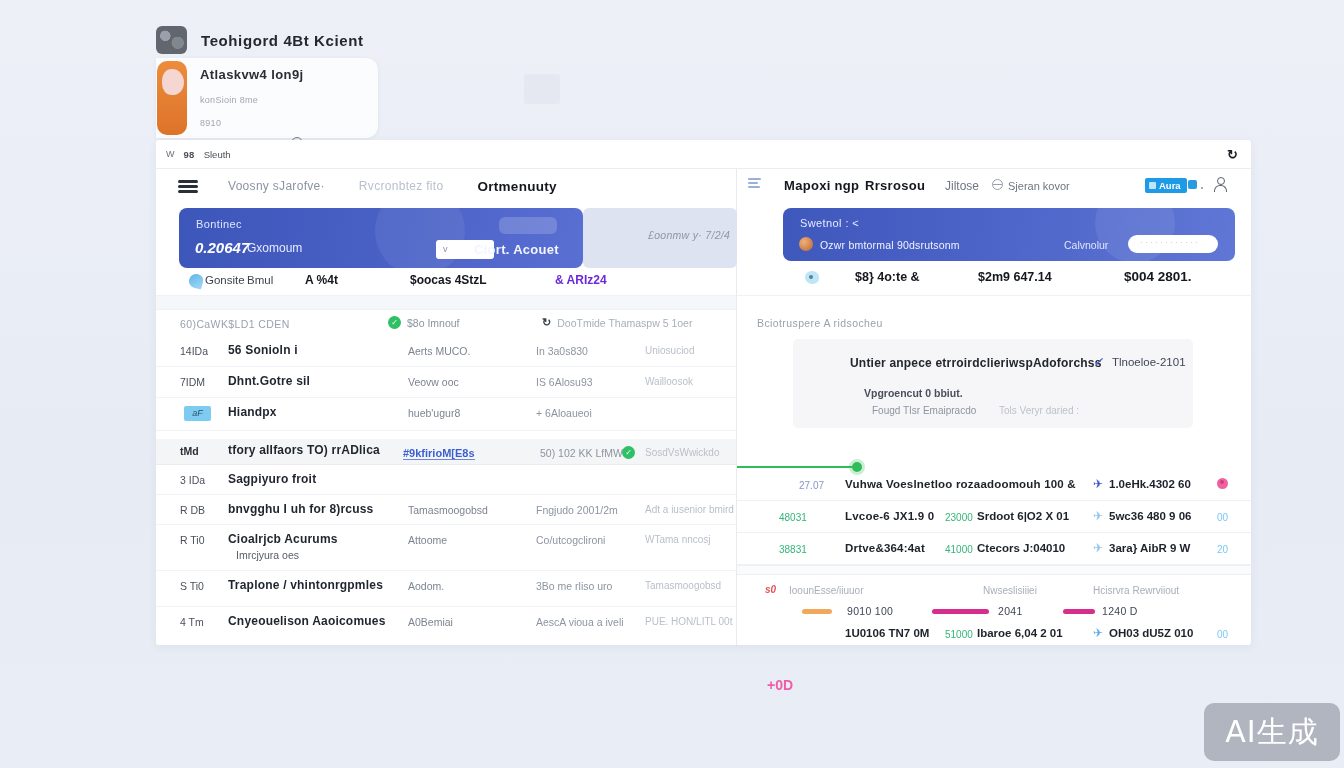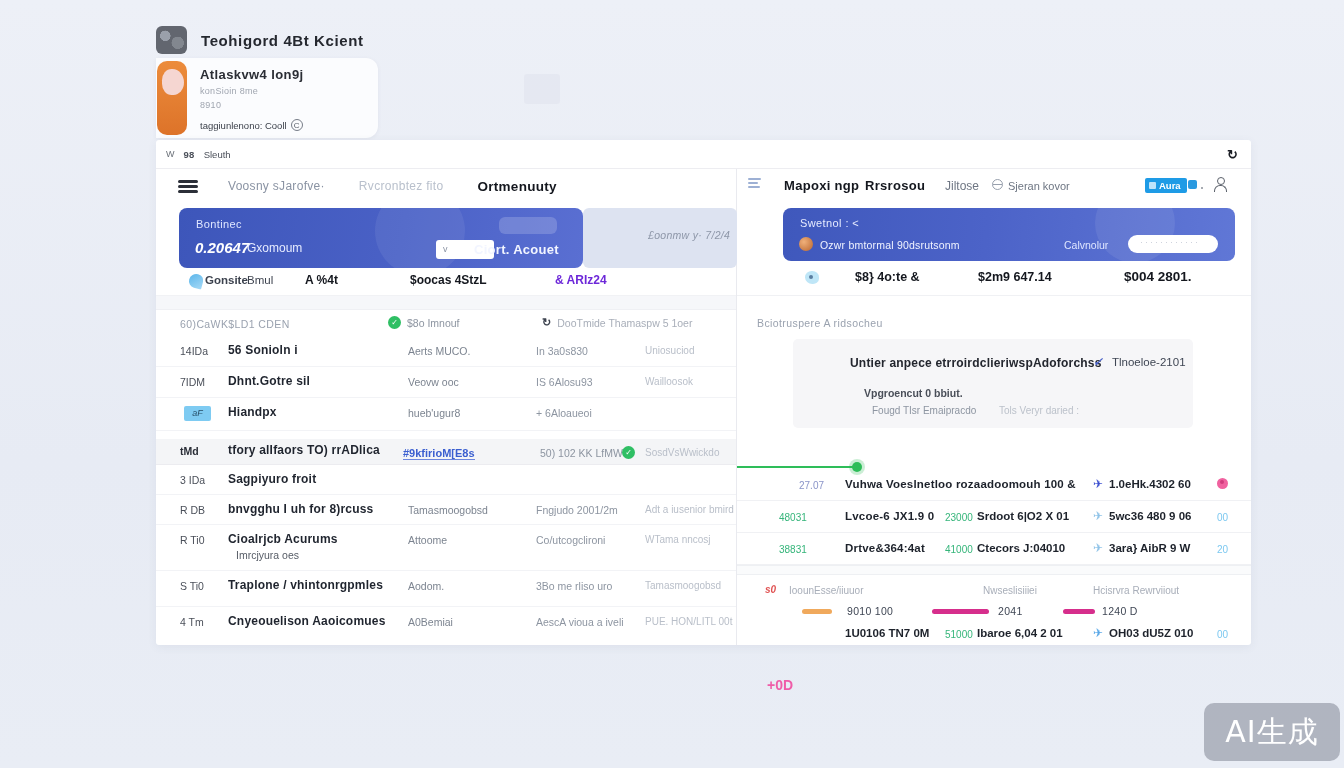--- a/index.html
+++ b/index.html
@@ -9,21 +9,21 @@
   
   .app-head { position:absolute; left:156px; top:26px; display:flex; align-items:center; gap:14px; }
   .app-logo { width:31px; height:28px; border-radius:6px; background:radial-gradient(circle at 30% 35%, #9aa0ab 0 18%, transparent 19%), radial-gradient(circle at 70% 60%, #82878f 0 22%, transparent 23%), #62666f; }
   .app-title { font-size:15px; font-weight:bold; letter-spacing:.6px; color:#25282f; }
 
   .profile-card { position:absolute; left:156px; top:58px; width:222px; height:80px; background:#fbfcfe; border-radius:0 12px 12px 0; box-shadow:0 1px 4px rgba(80,90,120,.07); }
   .avatar-orange { position:absolute; left:1px; top:3px; width:30px; height:74px; border-radius:10px; background:linear-gradient(180deg,#ec8c3c,#dd7329); overflow:hidden; }
   .avatar-orange::after { content:""; position:absolute; left:5px; top:8px; width:22px; height:26px; border-radius:50% 60% 55% 50%; background:#f6dfe2; opacity:.9; }
   .pc-text { position:absolute; left:44px; top:9px; }
   .pc-name { font-size:13px; font-weight:bold; color:#2a2d34; letter-spacing:.4px; }
-  .pc-line { font-size:9px; color:#a0a6b0; margin-top:4px; letter-spacing:.3px; }
+  .pc-line { font-size:9px; color:#a0a6b0; margin-top:13px; letter-spacing:.3px; }
   .pc-footer { margin-top:9px; font-size:9.5px; color:#3c414b; display:flex; align-items:center; gap:4px; }
   .pc-badge { display:inline-block; width:12px; height:12px; border:1px solid #777d88; border-radius:50%; font-size:8px; line-height:11px; text-align:center; color:#565c66; }
   .ghost-box { position:absolute; left:524px; top:74px; width:36px; height:30px; background:#e3e6f0; border-radius:3px; opacity:.7; }
 
   
   .main-panel { position:absolute; left:156px; top:140px; width:1095px; height:505px; background:#fff; border-radius:3px; box-shadow:0 2px 10px rgba(70,80,110,.07); }
   .topbar { height:29px; border-bottom:1px solid #ededf1; display:flex; align-items:center; justify-content:space-between; padding:0 13px 0 10px; }
   .topbar-left { display:flex; align-items:center; gap:9px; font-size:9.5px; color:#4a4f59; }
   .tb-glyph { font-size:9px; color:#6a7078; }
   .tb-strong { font-weight:bold; letter-spacing:.3px; }
@@ -50,21 +50,21 @@
   .lb-unit { position:absolute; left:68px; top:33px; font-size:12px; color:#e6ebff; }
   .lb-chip { position:absolute; left:257px; top:32px; width:58px; height:19px; background:#fff; border-radius:3px; font-size:9px; color:#8a93a3; line-height:19px; padding-left:7px; }
   .lb-ghost { position:absolute; right:26px; top:9px; width:58px; height:17px; border-radius:6px; background:rgba(255,255,255,.18); }
   .lb-btn { position:absolute; right:24px; bottom:11px; font-size:13px; font-weight:bold; color:#f2f5ff; letter-spacing:.3px;margin-left:15px; }
   .l-banner-side { position:absolute; left:427px; top:5px; width:154px; height:60px; background:#dde3f1; border-radius:6px; }
   .lbs-note { position:absolute; left:65px; top:21px; font-size:10.5px; color:#8d96a8; font-style:italic; letter-spacing:.3px; }
 
   
   .l-stats { position:relative; height:28px; border-bottom:1px solid #f1f2f5; }
   .ls-icon { position:absolute; left:33px; top:6px; width:14px; height:14px; background:linear-gradient(135deg,#5ab5ea,#a5d9f6); border-radius:60% 50% 10% 55%; transform:rotate(15deg); }
-  .ls-a { position:absolute; left:49px; top:6px; font-size:11.5px; color:#3c424e;font-weight:bold; }
+  .ls-a { position:absolute; left:49px; top:6px; font-size:11.5px; color:#3c424e; }
   .ls-b { position:absolute; left:91px; top:6px; font-size:11.5px; color:#3c424e; }
   .ls-v1 { position:absolute; left:149px; top:5px; font-size:12px; font-weight:bold; color:#14171e; }
   .ls-v2 { position:absolute; left:254px; top:5px; font-size:12px; font-weight:bold; color:#14171e; }
   .ls-v3 { position:absolute; left:399px; top:5px; font-size:12px; font-weight:bold; color:#6d28d9; }
 
   .l-strip { height:14px; background:#f6f7fa; border-bottom:1px solid #eff0f4; }
 
   
   .l-section { position:relative; height:26px; }
   .lsec-title { position:absolute; left:24px; top:8px; font-size:10.5px; color:#9aa2af; letter-spacing:.4px; }

